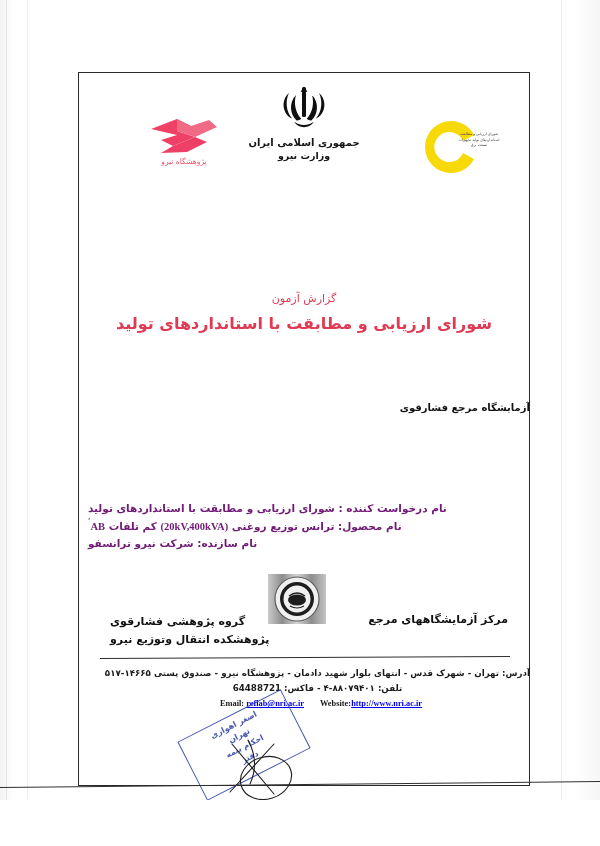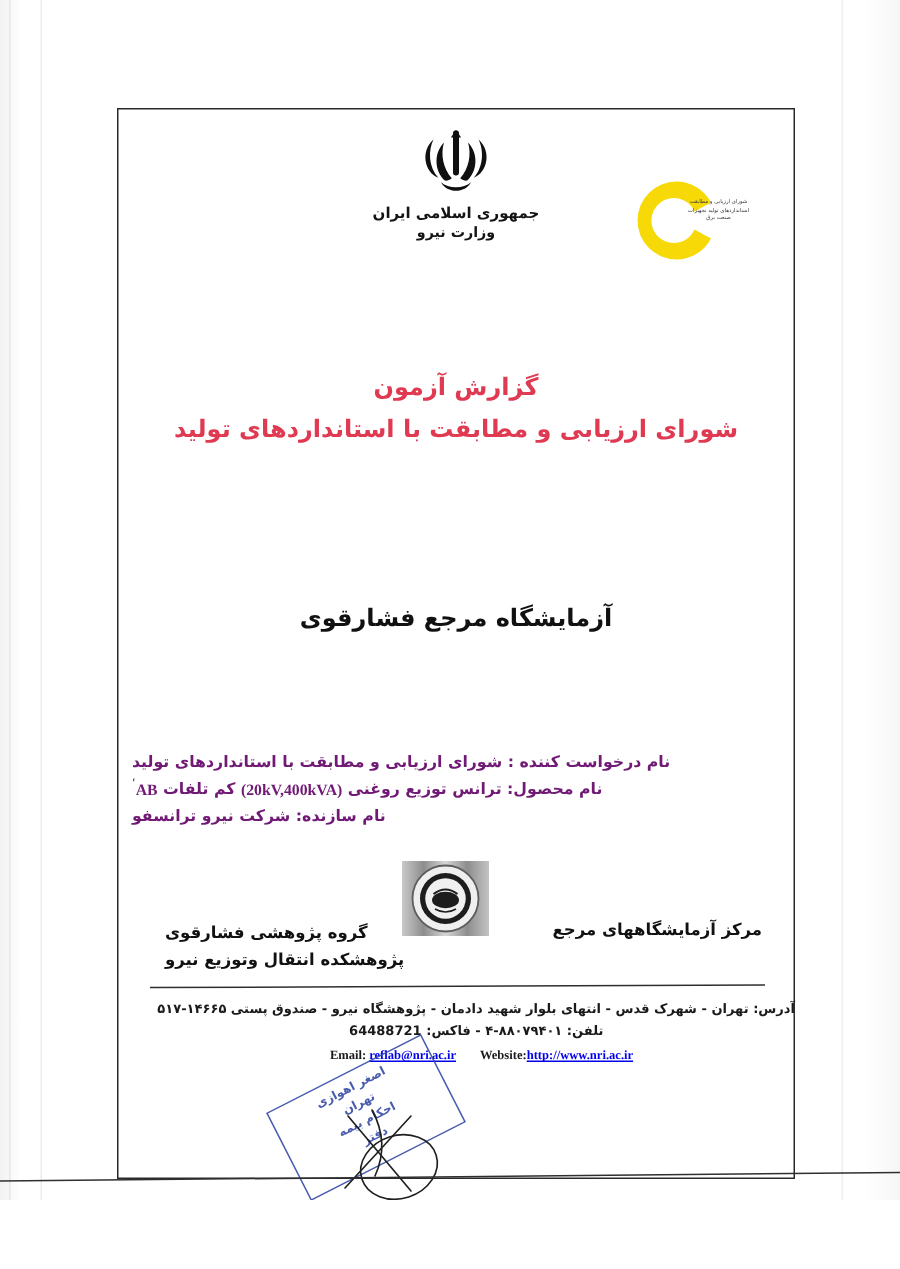--- a/index.html
+++ b/index.html
@@ -134,39 +134,40 @@
   
   .title-block {
     position: absolute;
     left: 78px;
     top: 248px;
     width: 452px;
     text-align: center;
     color: #e03a52;
   }
   .title-main {
-    font-size: 16px;
-    font-weight: bold;
+    font-size: 11px;
+    font-weight: normal;
     letter-spacing: .3px;
+    margin-top: 44px;
   }
   .title-sub {
     font-size: 16px;
     font-weight: bold;
     margin-top: 9px;
     letter-spacing: .2px;
   }
 
   
   .lab-name {
     position: absolute;
     left: 78px;
     top: 402px;
     width: 452px;
-    text-align: center;
-    font-size: 16px;
+    text-align: right;
+    font-size: 10px;
     font-weight: bold;
     color: #111;
     letter-spacing: .2px;
   }
 
   
   .info-block {
     position: absolute;
     right: 92px;
     top: 500px;
@@ -317,20 +318,30 @@
 
 <div class="scan-surface"></div>
 <div class="scan-edge-left"></div>
 <div class="scan-edge-left2"></div>
 <div class="scan-edge-right"></div>
 
 <div class="doc-frame"></div>
 
 <div class="logo-row">
 
+  <div class="logo-nri">
+    <div class="bolt-mark">
+      <svg width="74" height="40" viewBox="0 0 74 40" xmlns="http://www.w3.org/2000/svg">
+        <path d="M4 13 L30 3 L44 10 L30 15 L48 21 L26 30 L14 24 L30 19 Z" fill="#ef4066"></path>
+        <path d="M30 3 L44 10 L62 4 L70 11 L48 21 L30 15 Z" fill="#f06a86"></path>
+        <path d="M26 30 L48 21 L60 26 L40 36 L14 37 Z" fill="#ee3f66"></path>
+      </svg>
+    </div>
+    <div class="logo-caption-fa">پژوهشگاه نیرو</div>
+  </div>
 
   <div class="logo-emblem">
     <div class="emblem-mark">
       <svg width="54" height="50" viewBox="0 0 54 50" xmlns="http://www.w3.org/2000/svg">
         <g fill="#101010">
           <rect x="25" y="3" width="4" height="30" rx="1.6"></rect>
           <path d="M27 2.5 l3.4 5.2 h-6.8 z"></path>
           <path d="M12 9 c-3.6 7 -3.4 18.5 3.2 25.5 c-9.4 -3.6 -12 -18 -3.2 -25.5 z"></path>
           <path d="M42 9 c3.6 7 3.4 18.5 -3.2 25.5 c9.4 -3.6 12 -18 3.2 -25.5 z"></path>
           <path d="M19 11 c-2.4 8 -0.6 17.4 5.2 23.8 c-1.4 1.2 -3 1.8 -4.6 1.6 c-6.4 -5.6 -8.2 -17.6 -0.6 -25.4 z"></path>

